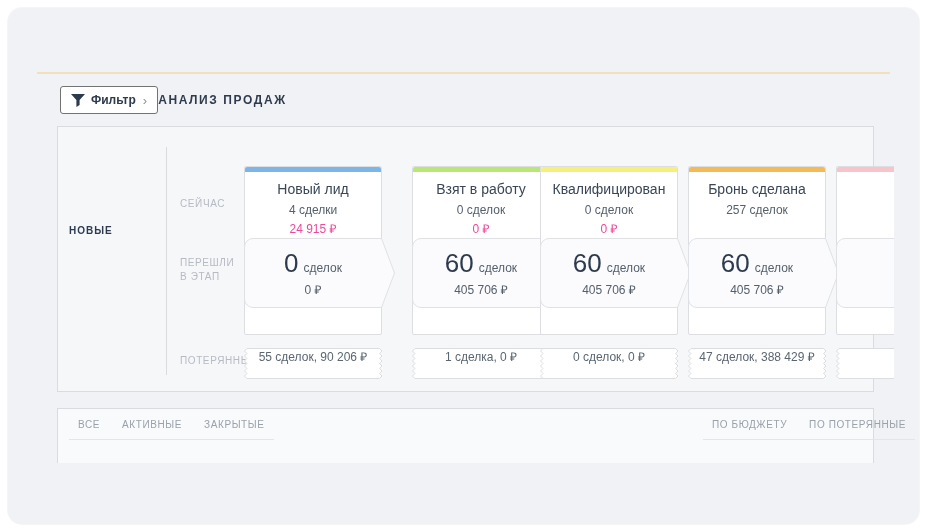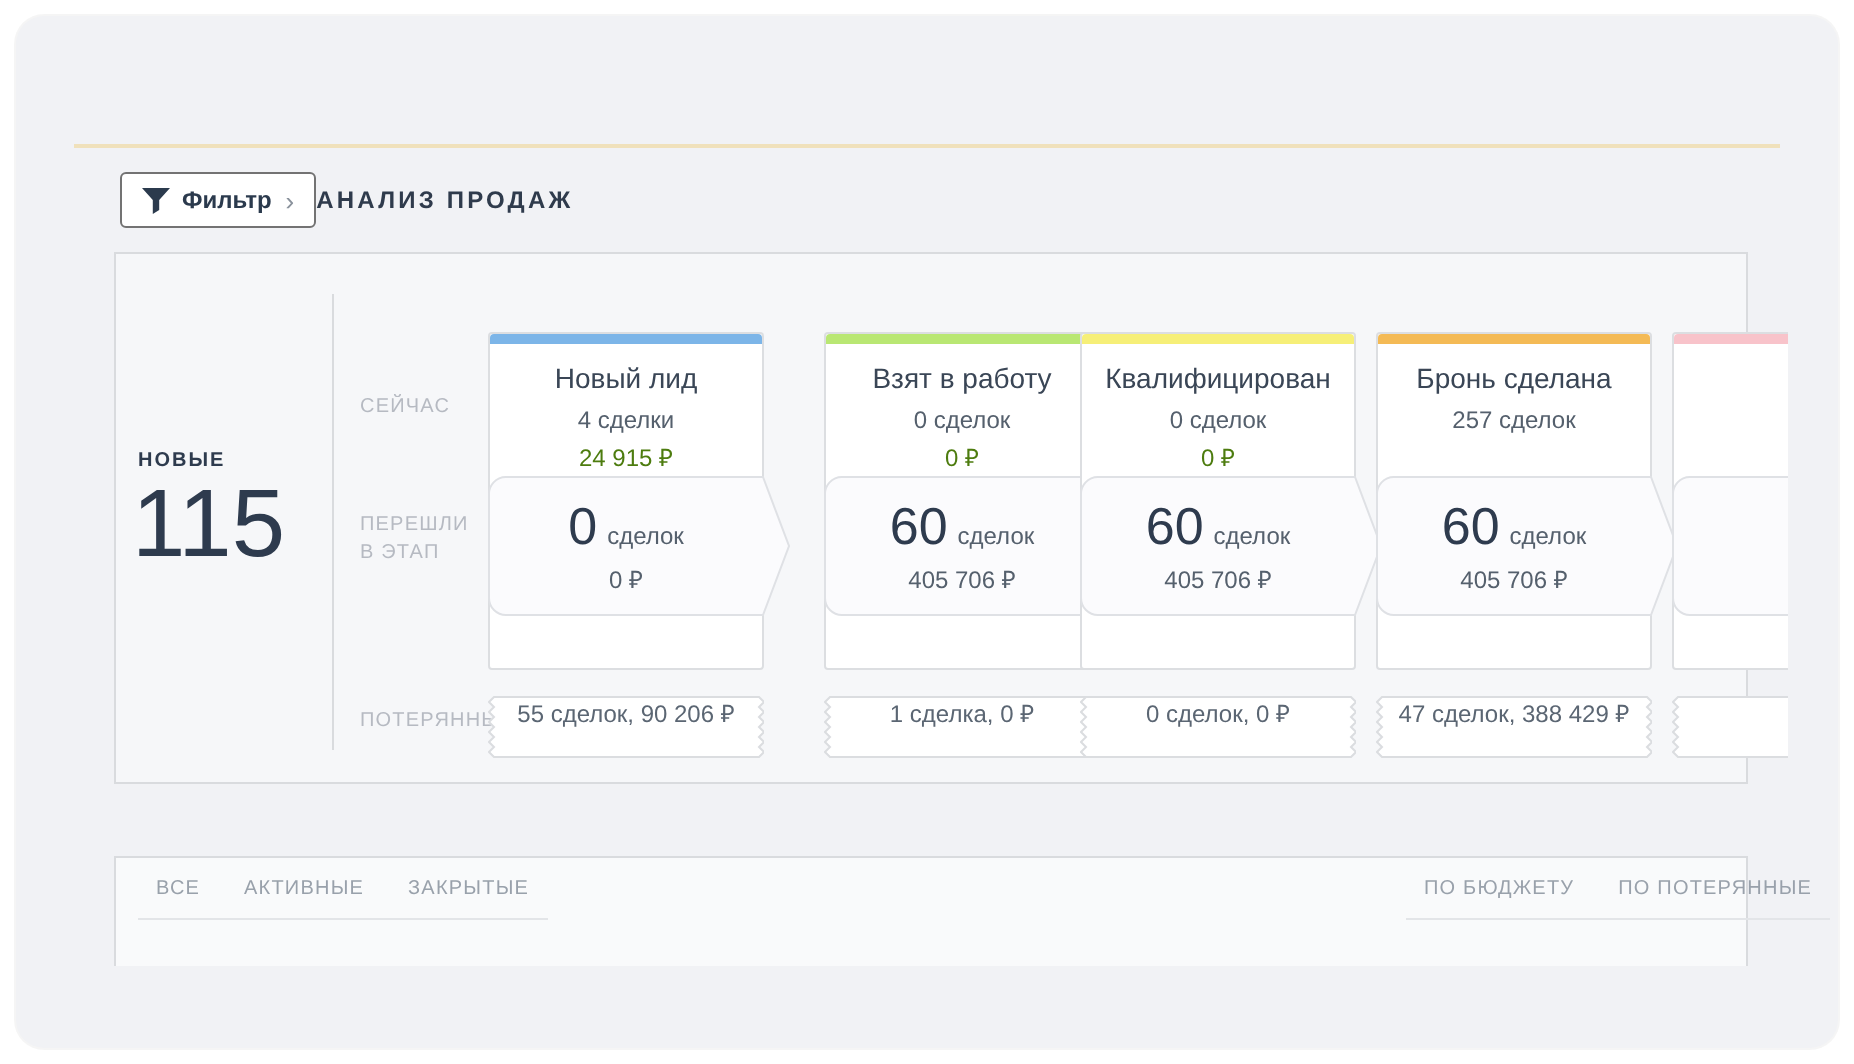--- a/index.html
+++ b/index.html
@@ -39,42 +39,42 @@
   .cols-viewport{position:absolute;left:186px;top:0;width:618px;height:264px;overflow:hidden;padding-left:32px;}
   .col{position:absolute;top:39px;width:151px;height:213px;}
   .c0{left:0;} .c1{left:148px;margin-left:20px;} .c2{left:296px;} .c3{left:444px;} .c4{left:592px;}
   .stage-card{
     position:absolute;left:0;top:0;width:136px;height:167px;background:#ffffff;
     border:1px solid #dcdee1;border-radius:2px;cursor:pointer;
   }
   .stage-bar{position:absolute;left:0;top:0;width:100%;height:5px;border-radius:2px 2px 0 0;}
   .stage-name{margin-top:14px;text-align:center;font-size:14px;color:#3a4656;}
   .stage-count{margin-top:6px;text-align:center;font-size:12px;color:#55606d;}
-  .stage-sum{margin-top:3px;text-align:center;font-size:12px;color:#4d7c0f;}
+  .stage-sum{margin-top:3px;text-align:center;font-size:12px;color:#ec4899;}
   .arrow-box{position:absolute;left:0;top:72px;width:151px;height:70px;cursor:pointer;}
   .arrow-box svg{position:absolute;left:0;top:0;}
   .arrow-shape{fill:#fbfbfd;stroke:#dfe1e5;stroke-width:1;}
   .arrow-content{
     position:absolute;left:0;top:0;width:138px;height:70px;display:flex;flex-direction:column;
     align-items:center;justify-content:center;
   }
   .moved-line{display:flex;align-items:baseline;gap:5px;}
   .moved-value{font-size:26px;color:#2e3b4e;}
   .moved-unit{font-size:12px;color:#55606d;}
   .moved-sum{font-size:12px;color:#55606d;margin-top:2px;}
   .lost-box{position:absolute;left:0;top:182px;width:138px;height:31px;cursor:pointer;}
   .lost-box svg{position:absolute;left:0;top:0;}
   .lost-shape{fill:#ffffff;stroke:#dbdde0;stroke-width:1;}
   .lost-text{
     position:absolute;left:0;top:0;width:138px;height:17px;display:flex;align-items:center;
     justify-content:center;font-size:12px;color:#5b6673;
   }
   
   .footer-panel{
-    position:absolute;left:49px;top:420px;width:815px;height:54px;
+    position:absolute;left:49px;top:400px;width:815px;height:54px;
     background:#f9fafb;border:1px solid #d9dbde;border-bottom:none;text-decoration:underline;
   }
   .tab-group{position:absolute;top:10px;display:flex;gap:22px;padding:0 9px 9px 9px;border-bottom:1px solid #e3e5e8;}
   .tab-group.left{left:11px;}
   .tab-group.right{left:645px;}
   .tab{font-size:10px;letter-spacing:.6px;color:#99a1ab;cursor:pointer;white-space:nowrap;}
 </style>
 </head>
 <body>
 
@@ -89,21 +89,20 @@
           </svg>
       </span>
       <span class="flabel">Фильтр</span>
       <span class="fchev">›</span>
     </div>
     <div class="page-title">АНАЛИЗ ПРОДАЖ</div>
   </div>
 
   <div class="panel">
     <div class="summary-label">НОВЫЕ</div>
-    <div class="summary-value">115</div>
     <div class="v-divider"></div>
 
     <div class="row-label rl-now">СЕЙЧАС</div>
     <div class="row-label rl-moved1">ПЕРЕШЛИ</div>
     <div class="row-label rl-moved2">В ЭТАП</div>
     <div class="row-label rl-lost">ПОТЕРЯННЫЕ</div>
 
     <div class="cols-viewport">
 
       <div class="col c0">

